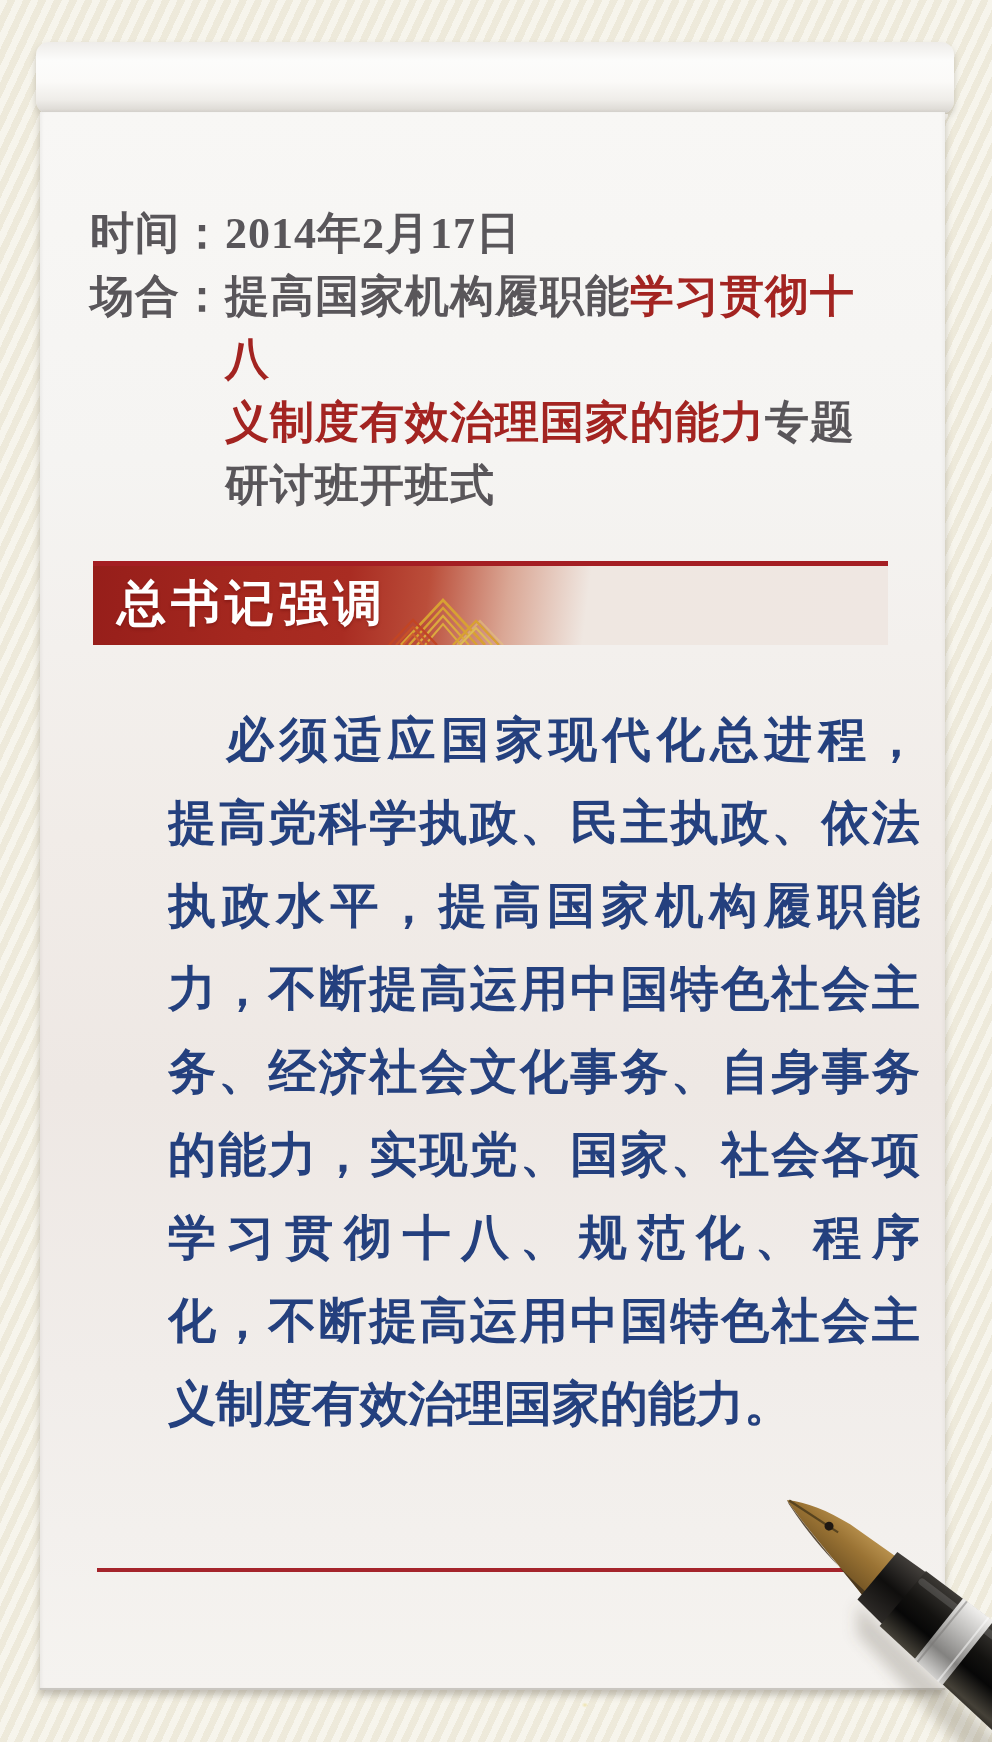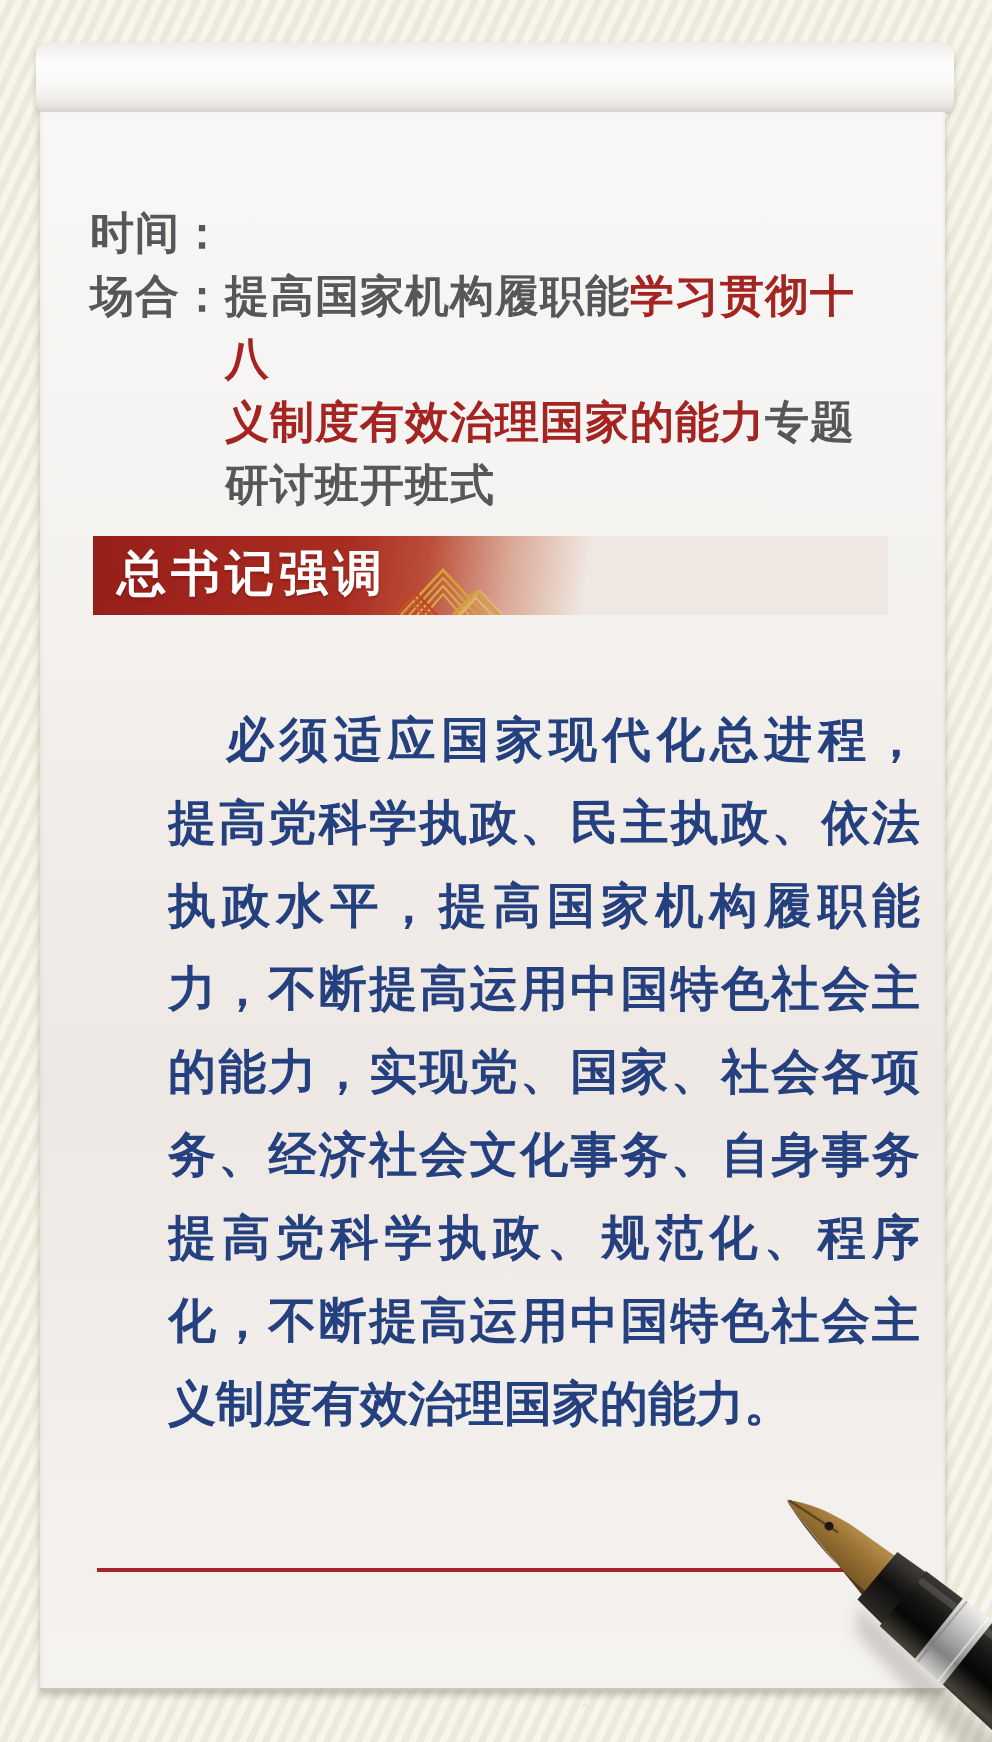--- a/index.html
+++ b/index.html
@@ -52,21 +52,21 @@
   .meta-row{display:flex;align-items:flex-start;}
   .meta-label{flex:0 0 auto;white-space:pre;}
   .meta-red{color:#a32421;}
 
   
   .banner-topline{
     position:absolute;left:93px;top:561px;width:795px;height:5px;
     background:#a41e23;
   }
   .banner-bar{
-    position:absolute;left:93px;top:536px;width:795px;height:79px;
+    position:absolute;left:93px;top:566px;width:795px;height:79px;
     background:linear-gradient(97deg,
       #961e1a 0%, #a5281f 20%, #a92c22 32%,
       #bb4e3a 42%, #daa795 52%, #efe7e1 62%, #efe7e2 100%);
   }
   .banner-title{
     position:absolute;left:24px;top:0;height:79px;line-height:76px;
     color:#ffffff;font-size:49px;font-weight:bold;letter-spacing:5px;
     text-shadow:0 2px 3px rgba(90,10,10,.35);
     white-space:nowrap;
   }
@@ -97,20 +97,21 @@
 
 <div class="stage">
 
   <div class="roll"></div>
 
   <div class="sheet"></div>
 
   <div class="meta">
     <div class="meta-row">
       <span class="meta-label">时间：</span>
+      <span>2014年2月17日</span>
     </div>
     <div class="meta-row">
       <span class="meta-label">场合：</span>
       <span>
         <span><span>提高国家机构履职能</span><span class="meta-red">学习贯彻十八</span></span><br>
         <span><span class="meta-red">义制度有效治理国家的能力</span><span>专题</span></span><br>
         <span>研讨班开班式</span>
       </span>
     </div>
   </div>
@@ -134,23 +135,23 @@
       <polyline points="66,48 89,24 112,48" fill="none" stroke="#d8a133" stroke-width="2.3"></polyline>
       <polyline points="73,48 89,31 105,48" fill="none" stroke="#debb55" stroke-width="2.1"></polyline>
     </svg>
   </div>
 
   <div class="quote">
     <div class="qline first">必须适应国家现代化总进程，</div>
     <div class="qline">提高党科学执政、民主执政、依法</div>
     <div class="qline">执政水平，提高国家机构履职能</div>
     <div class="qline">力，不断提高运用中国特色社会主</div>
+    <div class="qline">务、经济社会文化事务、自身事务</div>
     <div class="qline">的能力，实现党、国家、社会各项</div>
-    <div class="qline">务、经济社会文化事务、自身事务</div>
-    <div class="qline">提高党科学执政、规范化、程序</div>
+    <div class="qline">学习贯彻十八、规范化、程序</div>
     <div class="qline">化，不断提高运用中国特色社会主</div>
     <div class="qline last">义制度有效治理国家的能力。</div>
   </div>
 
   <div class="rule"></div>
 
   <svg class="pen-svg" width="992" height="1742" viewBox="0 0 992 1742">
     <defs>
       <linearGradient id="gnib" x1="0" y1="-1" x2="0" y2="1" gradientUnits="objectBoundingBox">
         <stop offset="0" stop-color="#f0d894"></stop>

